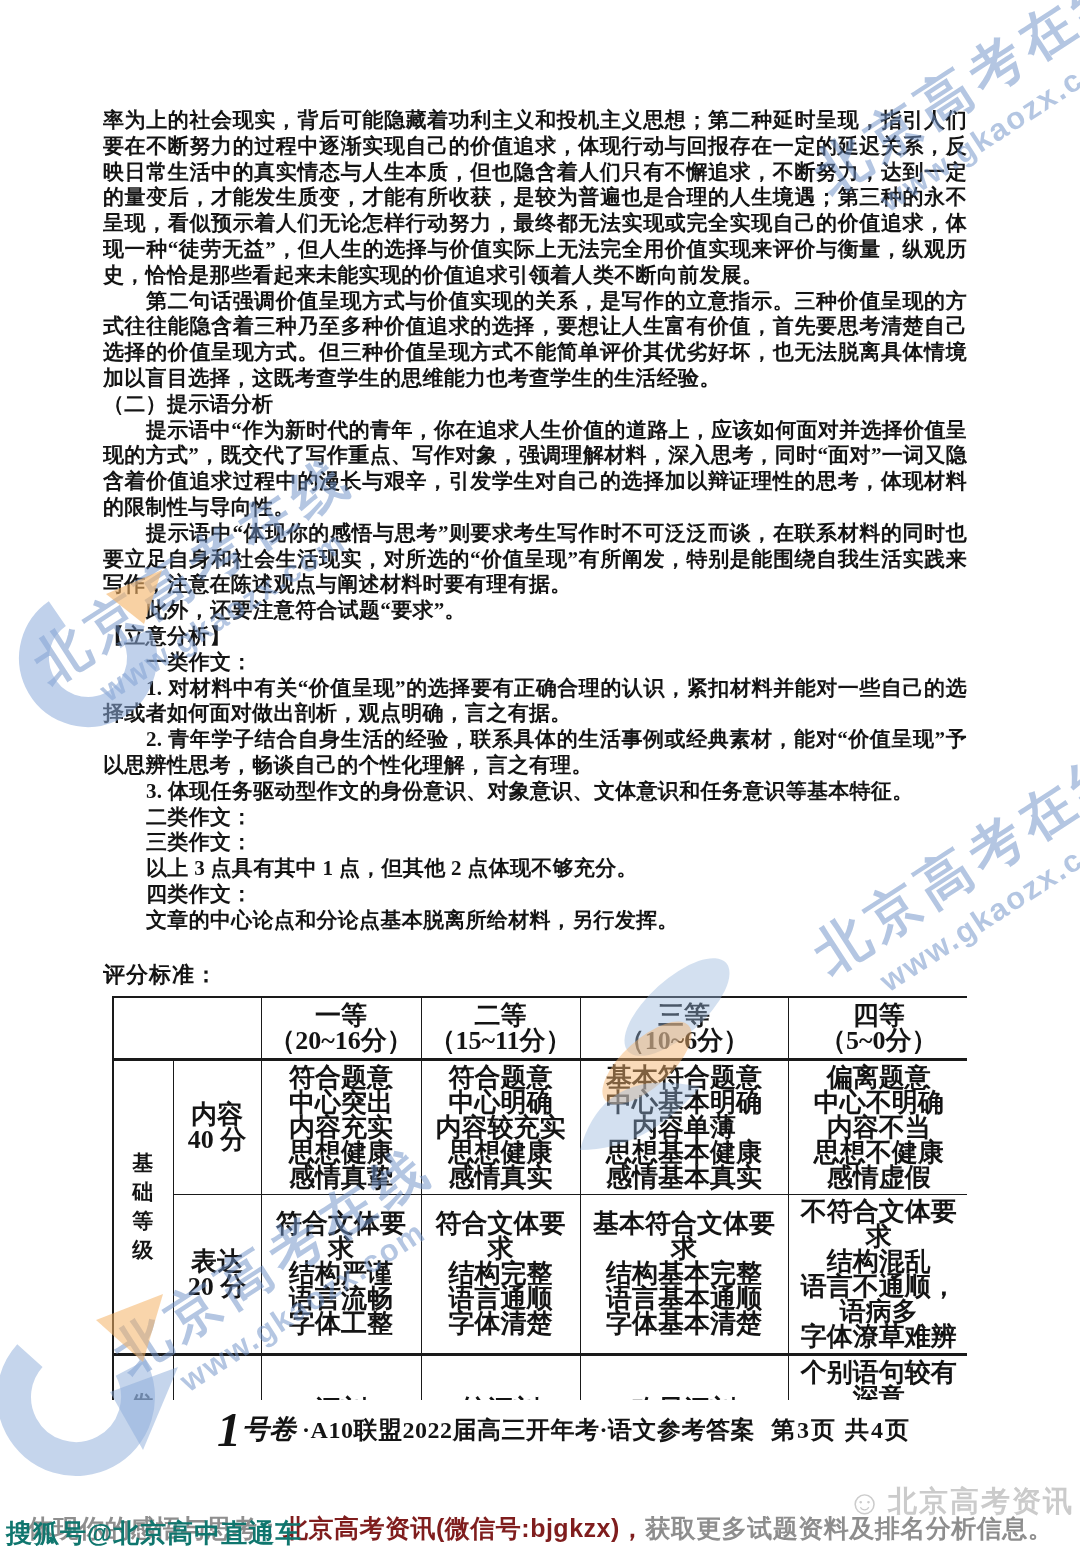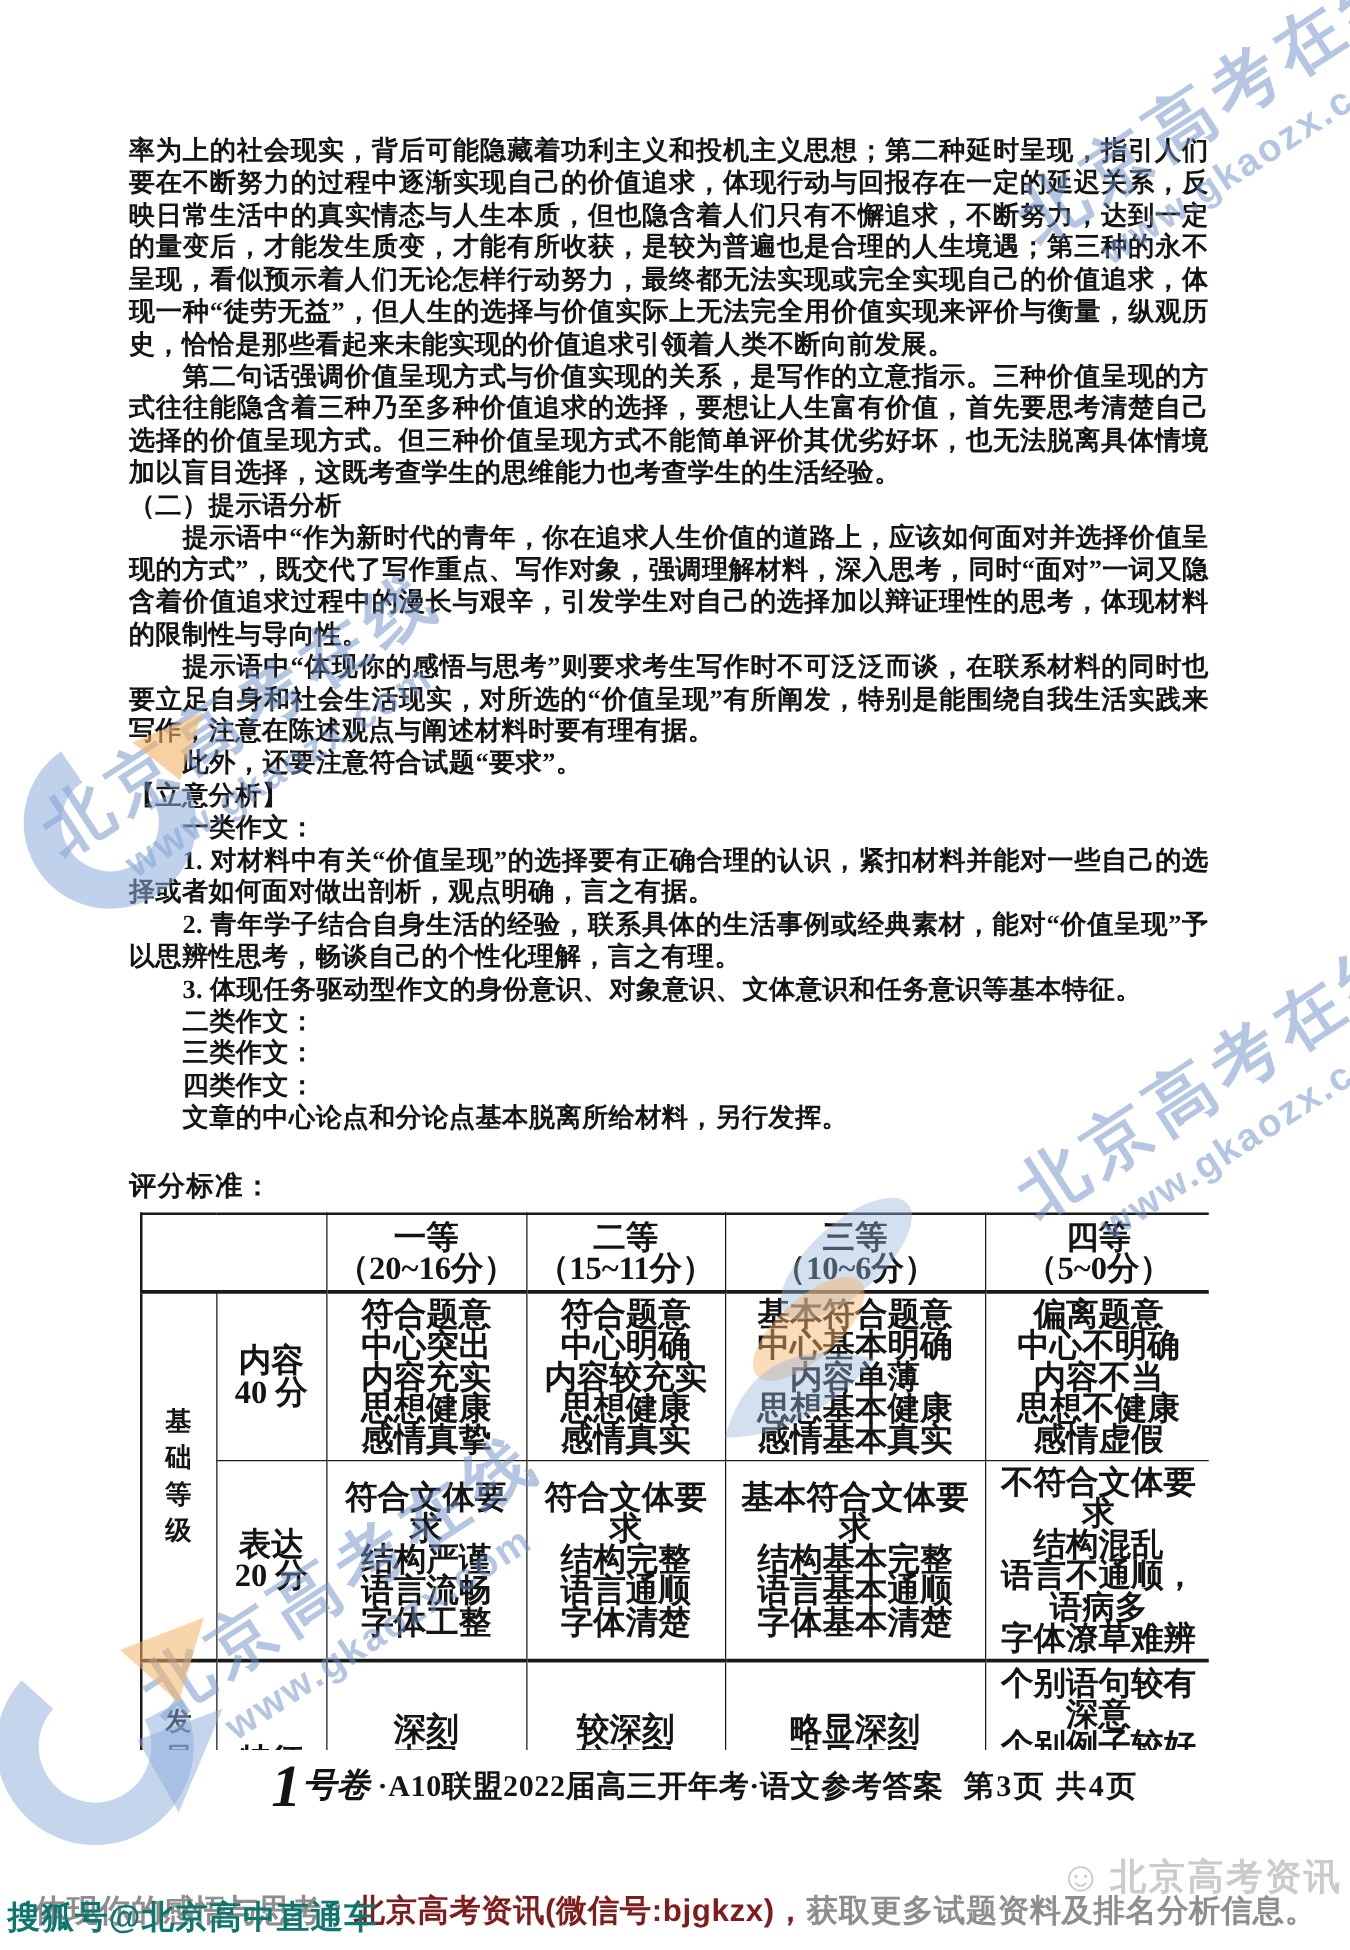--- a/index.html
+++ b/index.html
@@ -95,20 +95,21 @@
     <p class="para indent">提示语中“作为新时代的青年，你在追求人生价值的道路上，应该如何面对并选择价值呈现的方式”，既交代了写作重点、写作对象，强调理解材料，深入思考，同时“面对”一词又隐含着价值追求过程中的漫长与艰辛，引发学生对自己的选择加以辩证理性的思考，体现材料的限制性与导向性。</p>
     <p class="para indent">提示语中“体现你的感悟与思考”则要求考生写作时不可泛泛而谈，在联系材料的同时也要立足自身和社会生活现实，对所选的“价值呈现”有所阐发，特别是能围绕自我生活实践来写作，注意在陈述观点与阐述材料时要有理有据。</p>
     <p class="para indent">此外，还要注意符合试题“要求”。</p>
     <p class="para">【立意分析】</p>
     <p class="para indent">一类作文：</p>
     <p class="para indent">1. 对材料中有关“价值呈现”的选择要有正确合理的认识，紧扣材料并能对一些自己的选择或者如何面对做出剖析，观点明确，言之有据。</p>
     <p class="para indent">2. 青年学子结合自身生活的经验，联系具体的生活事例或经典素材，能对“价值呈现”予以思辨性思考，畅谈自己的个性化理解，言之有理。</p>
     <p class="para indent">3. 体现任务驱动型作文的身份意识、对象意识、文体意识和任务意识等基本特征。</p>
     <p class="para indent">二类作文：</p>
     <p class="para indent">三类作文：</p>
+    <p class="para indent">以上 3 点具有其中 1 点，但其他 2 点体现不够充分。</p>
     <p class="para indent">四类作文：</p>
     <p class="para indent">文章的中心论点和分论点基本脱离所给材料，另行发挥。</p>
 
     <div class="rubric">
       <div class="rubric-heading">评分标准：</div>
       <table class="rubric-table">
         <colgroup>
           <col style="width:60px">
             <col style="width:88px">
           <col style="width:160px">

